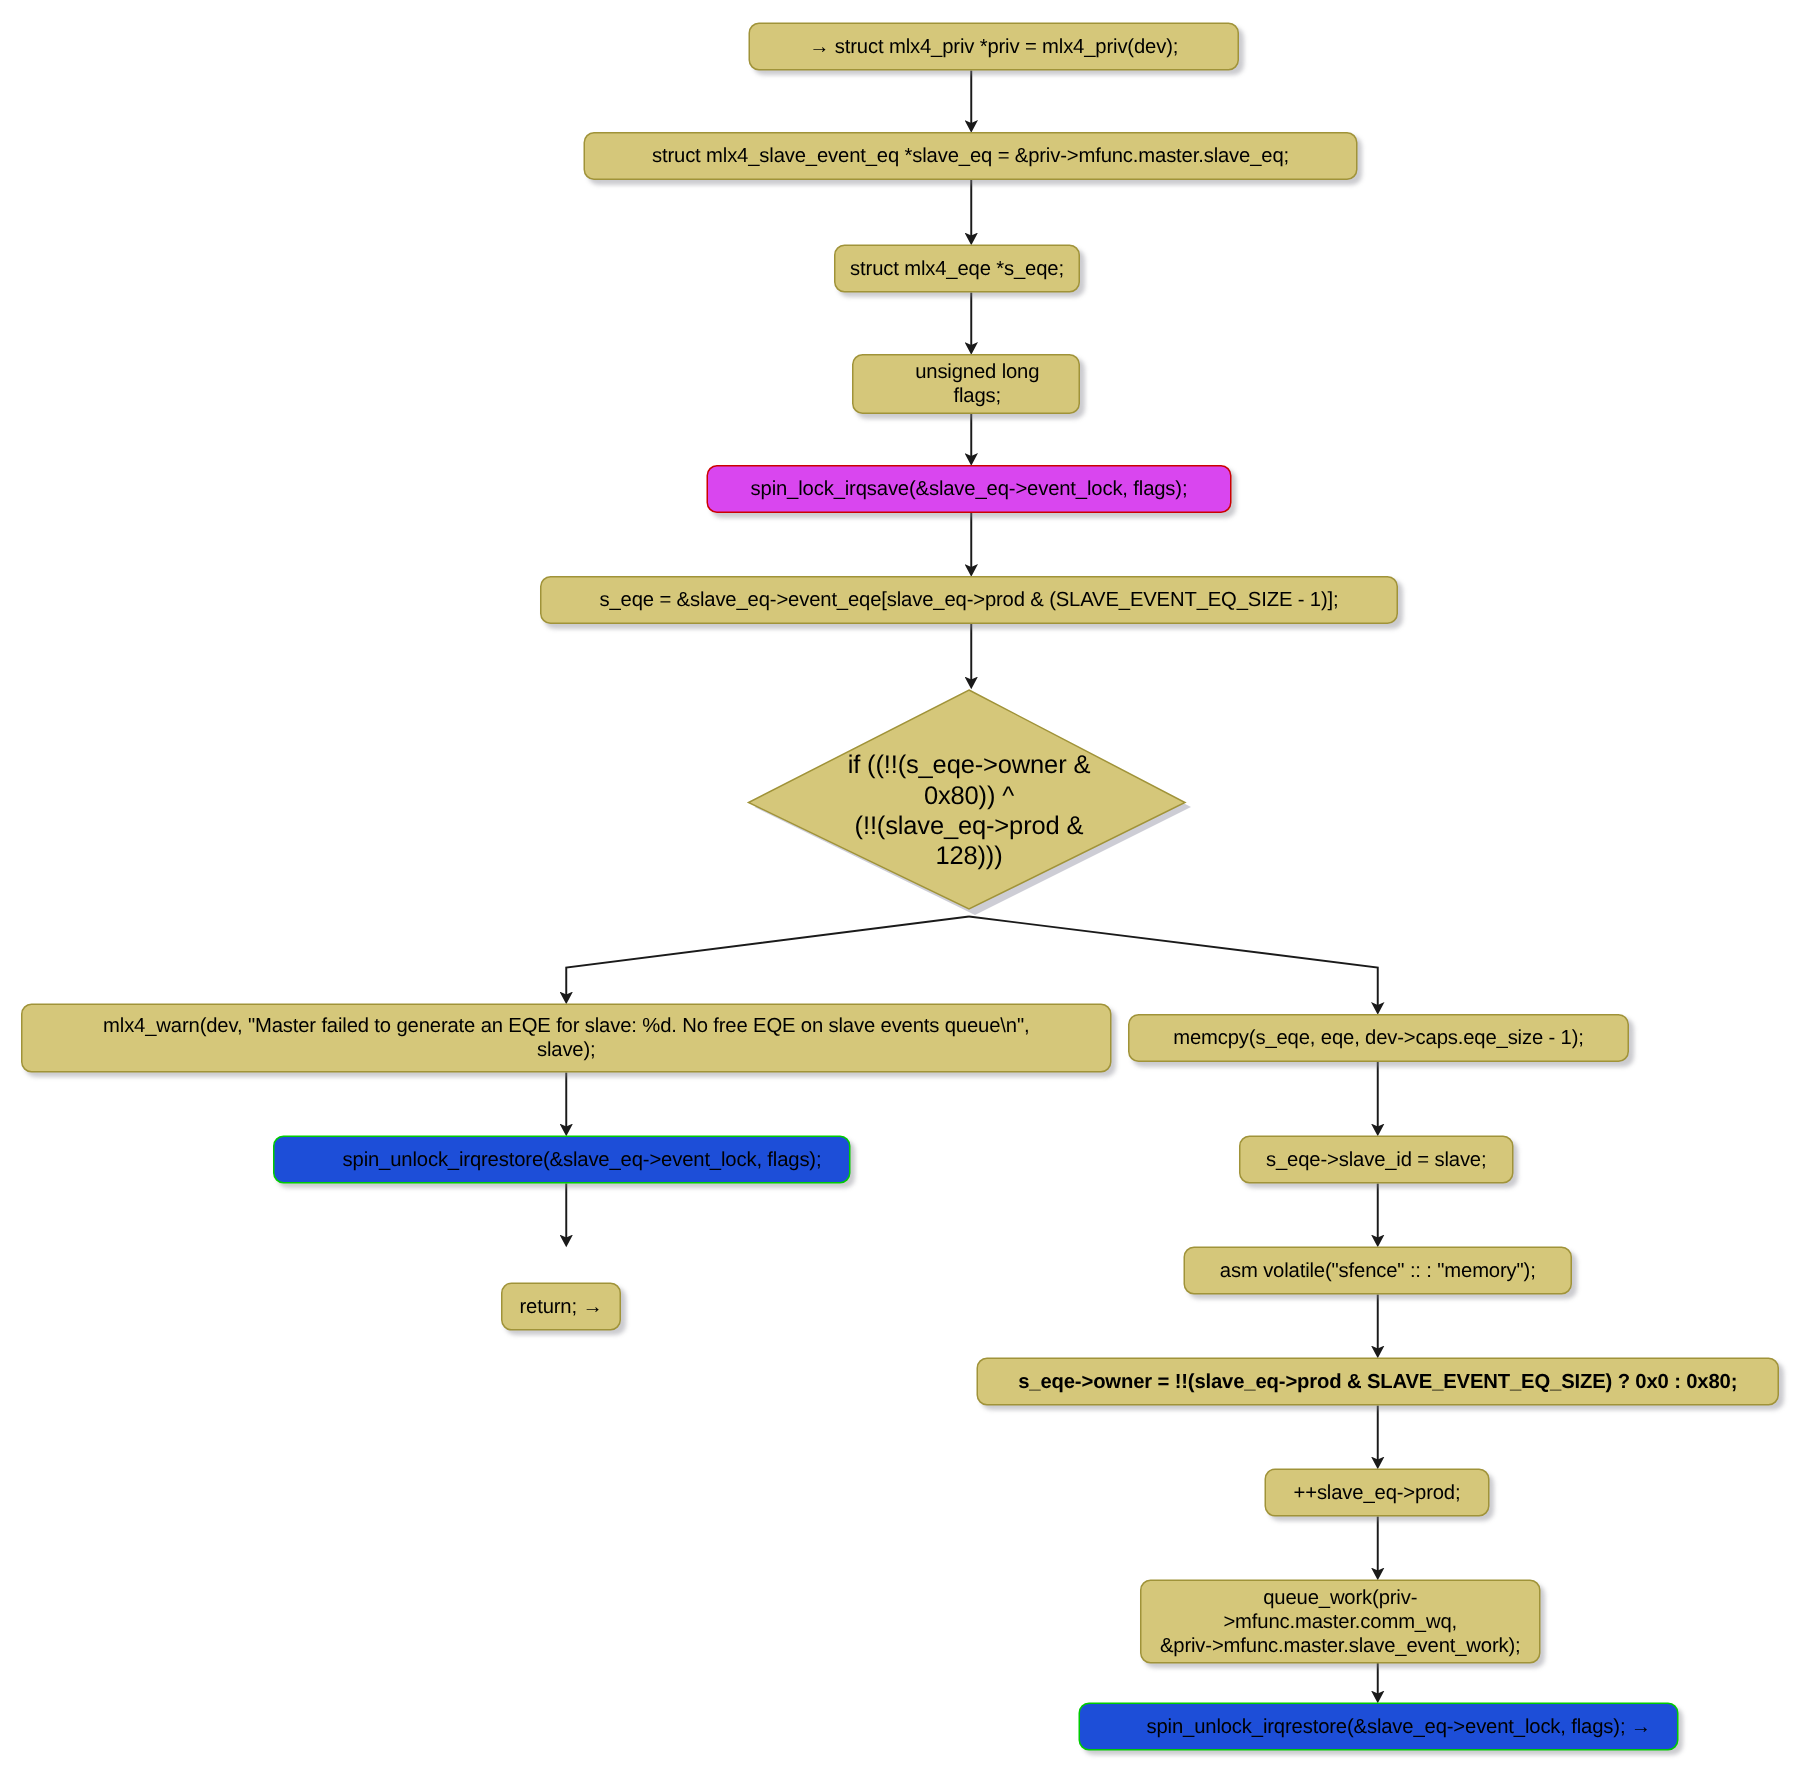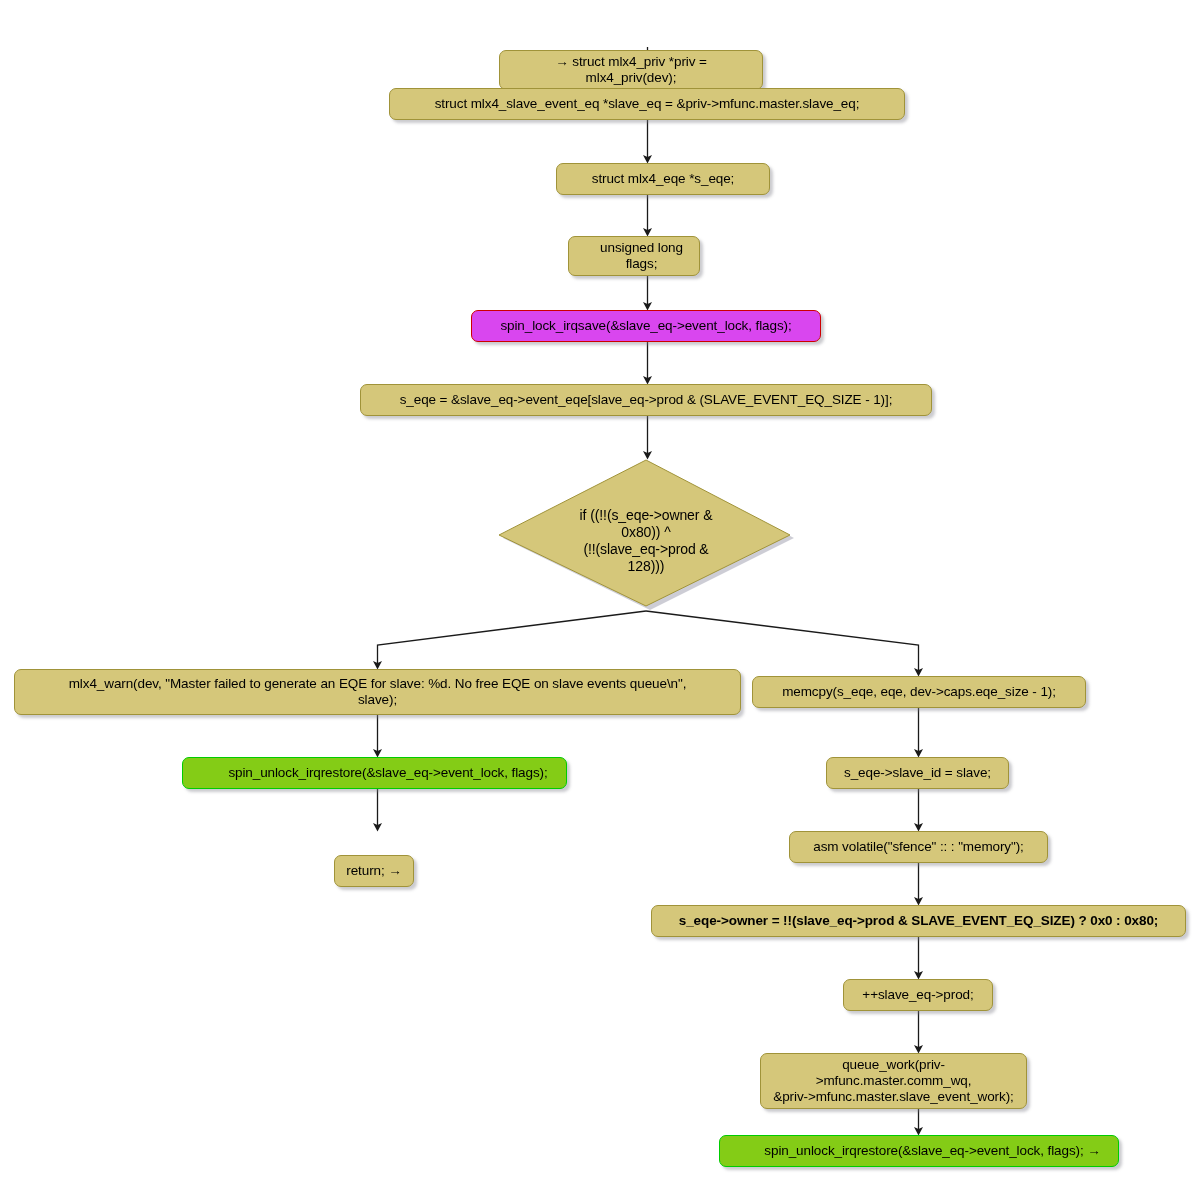--- a/index.html
+++ b/index.html
@@ -42,42 +42,42 @@
     box-shadow: 3px 3px 3px rgba(130,130,140,0.42);
     padding: 3px 9px;
     white-space: pre-line;
     letter-spacing: -0.1px;
   }
   .node.red {
     background: #d946ef;
     border-color: #cc0000;
   }
   .node.green {
-    background: #84cc16;
+    background: #1d4ed8;
     border-color: #00cc00;
     padding-left: 36px;
   }
   .diamond-wrap {
     position: absolute;
     display: flex;
     align-items: center;
     justify-content: center;
   }
   .diamond-shape {
     position: absolute;
     left: 0;
     top: 0;
     width: 100%;
     height: 100%;
   }
   .diamond-label {
     position: relative;
     z-index: 2;
     text-align: center;
-    font-size: 14px;
+    font-size: 17px;
     line-height: 1.2;
     color: #000000;
     white-space: pre-line;
     letter-spacing: -0.1px;
     margin-top: 12px;
   }
 </style>
 </head>
 <body>
 
@@ -103,24 +103,24 @@
         <path d="M 918.5 708 L 918.5 753" fill="none" stroke="#1a1a1a" stroke-width="1.3" marker-end="url(#arrowhead)"></path>
         <path d="M 918.5 789 L 918.5 827" fill="none" stroke="#1a1a1a" stroke-width="1.3" marker-end="url(#arrowhead)"></path>
         <path d="M 918.5 863 L 918.5 901" fill="none" stroke="#1a1a1a" stroke-width="1.3" marker-end="url(#arrowhead)"></path>
         <path d="M 918.5 937 L 918.5 975" fill="none" stroke="#1a1a1a" stroke-width="1.3" marker-end="url(#arrowhead)"></path>
         <path d="M 918.5 1011 L 918.5 1049" fill="none" stroke="#1a1a1a" stroke-width="1.3" marker-end="url(#arrowhead)"></path>
         <path d="M 918.5 1099 L 918.5 1131" fill="none" stroke="#1a1a1a" stroke-width="1.3" marker-end="url(#arrowhead)"></path>
       </g>
   </svg>
 
   <div id="nodes-group">
-      <div class="node" style="left: 499px; top: 15px; width: 264px; min-height: 32px; margin-top: 35px;">→ struct mlx4_priv *priv = mlx4_priv(dev);</div>
+      <div class="node" style="left: 499px; top: 15px; width: 327px; min-height: 32px;">→ struct mlx4_priv *priv = mlx4_priv(dev);</div>
       <div class="node" style="left: 389px; top: 88px; width: 516px; min-height: 32px;">struct mlx4_slave_event_eq *slave_eq = &amp;priv-&gt;mfunc.master.slave_eq;</div>
-      <div class="node" style="left: 556px; top: 163px; width: 214px; min-height: 32px;">struct mlx4_eqe *s_eqe;</div>
-      <div class="node" style="left: 568px; top: 236px; width: 132px; min-height: 32px; padding-left: 24px;">unsigned long flags;</div>
+      <div class="node" style="left: 556px; top: 163px; width: 164px; min-height: 32px;">struct mlx4_eqe *s_eqe;</div>
+      <div class="node" style="left: 568px; top: 236px; width: 152px; min-height: 32px; padding-left: 24px;">unsigned long flags;</div>
       <div class="node red" style="left: 471px; top: 310px; width: 350px; min-height: 32px;">spin_lock_irqsave(&amp;slave_eq-&gt;event_lock, flags);</div>
       <div class="node" style="left: 360px; top: 384px; width: 572px; min-height: 32px;">s_eqe = &amp;slave_eq-&gt;event_eqe[slave_eq-&gt;prod &amp; (SLAVE_EVENT_EQ_SIZE - 1)];</div>
       <div class="diamond-wrap" style="left: 497px; top: 459px; width: 298px; height: 152px;">
         <svg class="diamond-shape" viewBox="0 0 298 152">
           <path d="M 153 5 L 297 79 L 153 151 L 6 79 Z" fill="rgba(130,130,150,0.40)"></path>
           <path d="M 149 1 L 293 76 L 149 147 L 2 76 Z" fill="#d5c77a" stroke="#a09339" stroke-width="1"></path>
         </svg>
         <div class="diamond-label">if ((!!(s_eqe-&gt;owner &amp;
 0x80)) ^
 (!!(slave_eq-&gt;prod &amp;

